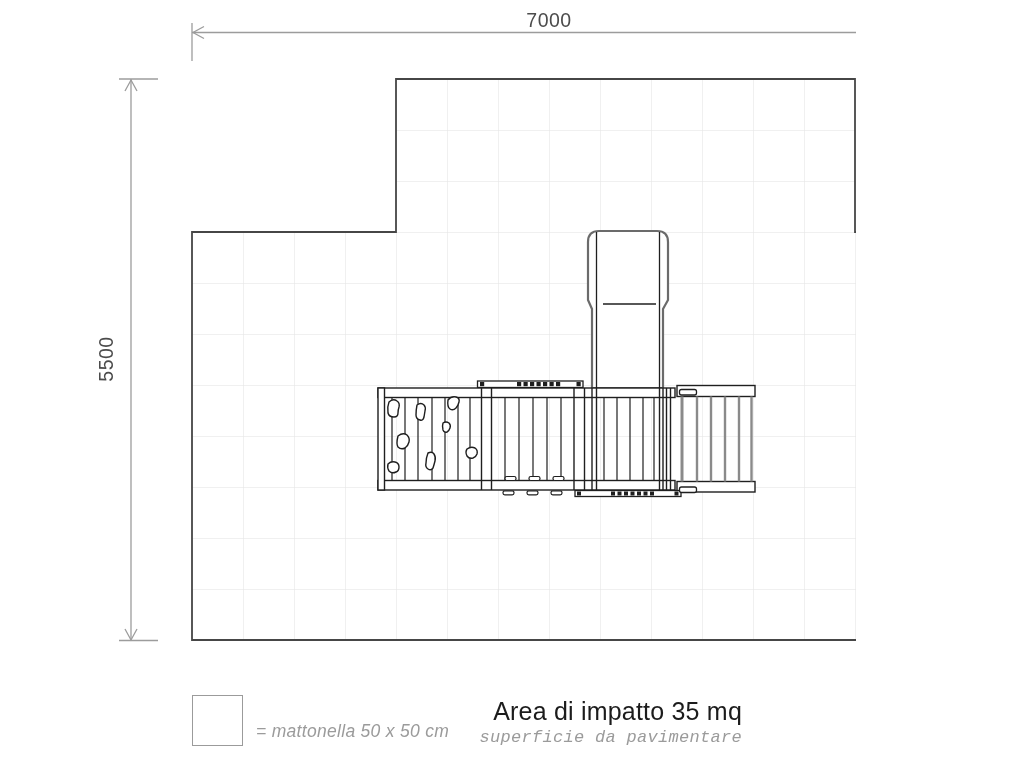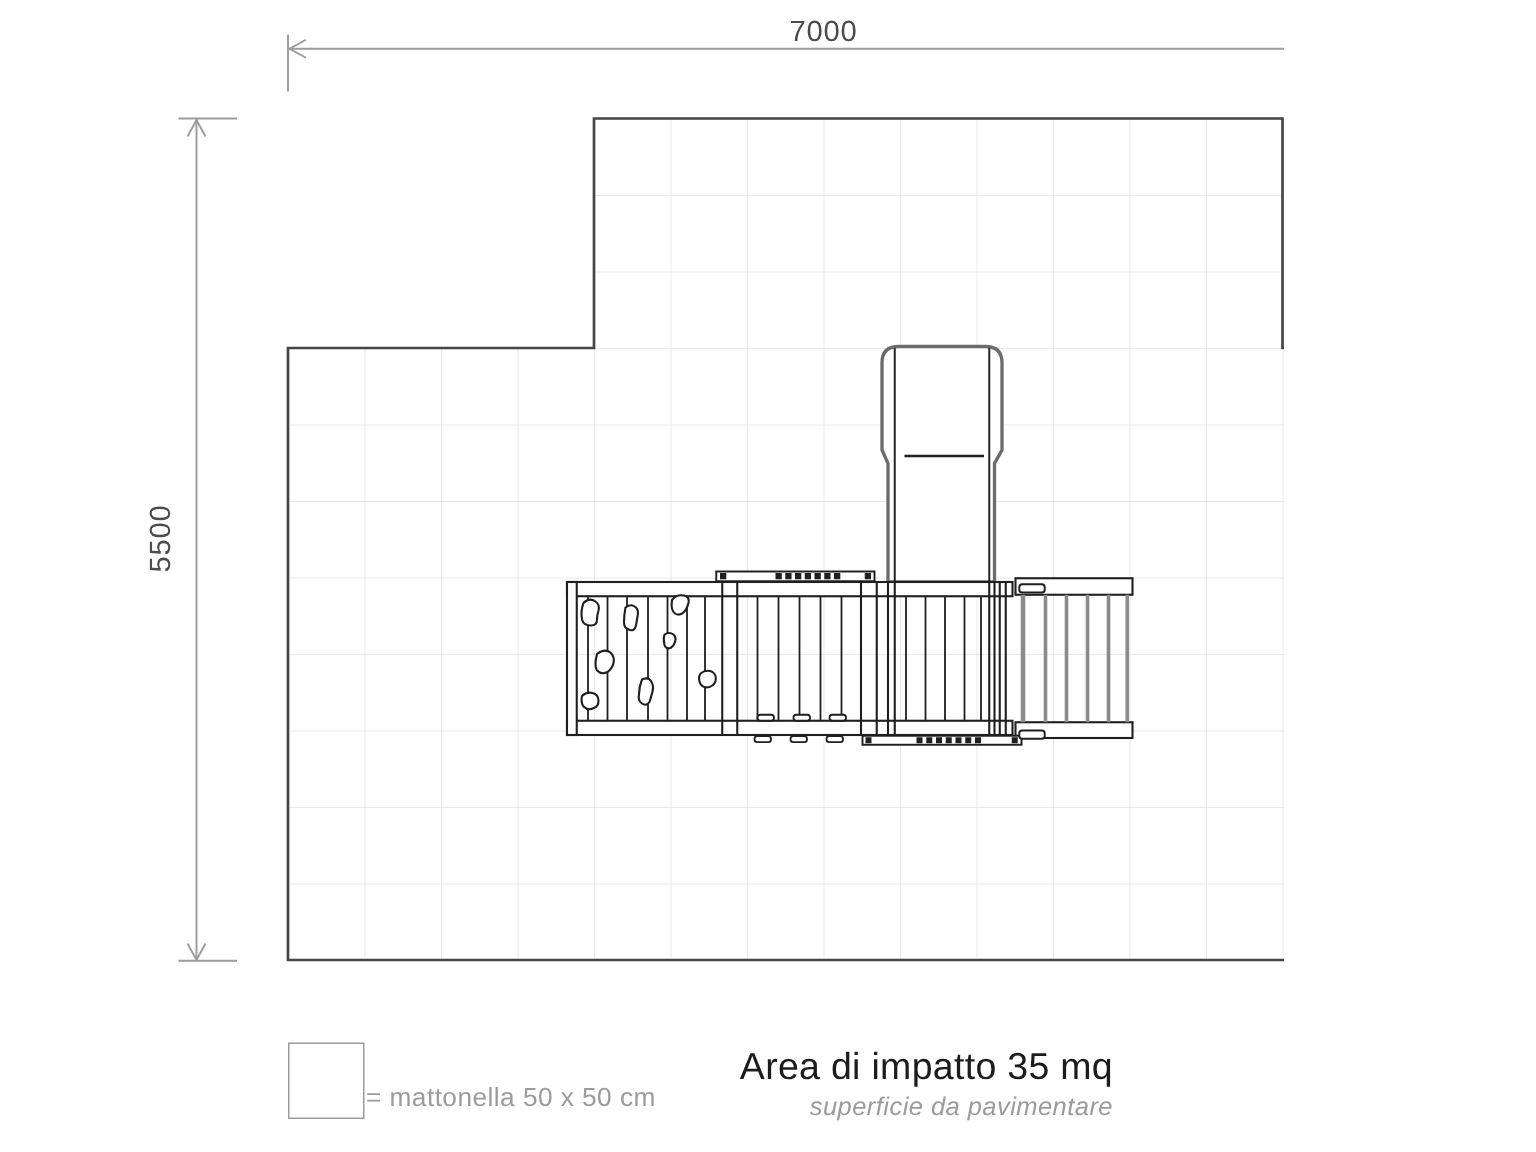--- a/index.html
+++ b/index.html
@@ -2,25 +2,25 @@
 <html><head>
 <meta charset="utf-8">
 <style>
   html,body{margin:0;padding:0;background:#ffffff;}
   .canvas{position:relative;width:856px;height:768px;background:#ffffff;overflow:hidden;
           font-family:"Liberation Sans",sans-serif;}
   svg{position:absolute;left:0;top:0;}
   .dim-label{font:19.5px "Liberation Sans",sans-serif;fill:#4c4c4c;letter-spacing:.5px;}
   .legend-square{position:absolute;left:192px;top:695px;width:49px;height:49px;
                  border:1.6px solid #9b9b9b;background:#fff;}
-  .legend-text{position:absolute;left:244px;top:721px;font-size:17.5px;
+  .legend-text{position:absolute;left:256px;top:721px;font-size:17.5px;font-style:italic;
                color:#9b9b9b;letter-spacing:.3px;}
   .footer{position:absolute;right:114px;top:697px;text-align:right;}
   .footer-title{font-size:25px;color:#1c1c1c;letter-spacing:.2px;}
-  .footer-sub{font-size:17px;font-style:italic;color:#9b9b9b;margin-top:2px;letter-spacing:.3px;}
+  .footer-sub{font-size:17px;font-style:italic;color:#9b9b9b;margin-top:2px;letter-spacing:.3px;font-family:Liberation Mono, monospace;}
 </style>
 </head>
 <body>
 
 <div class="canvas">
 
 <svg width="1024" height="768" viewBox="0 0 1024 768">
   <defs>
     <pattern id="tileGrid" x="192" y="79" width="51" height="51" patternUnits="userSpaceOnUse">
       <path d="M 51 0 H 0 V 51" fill="none" stroke="#e2e2e2" stroke-width="1"></path>

